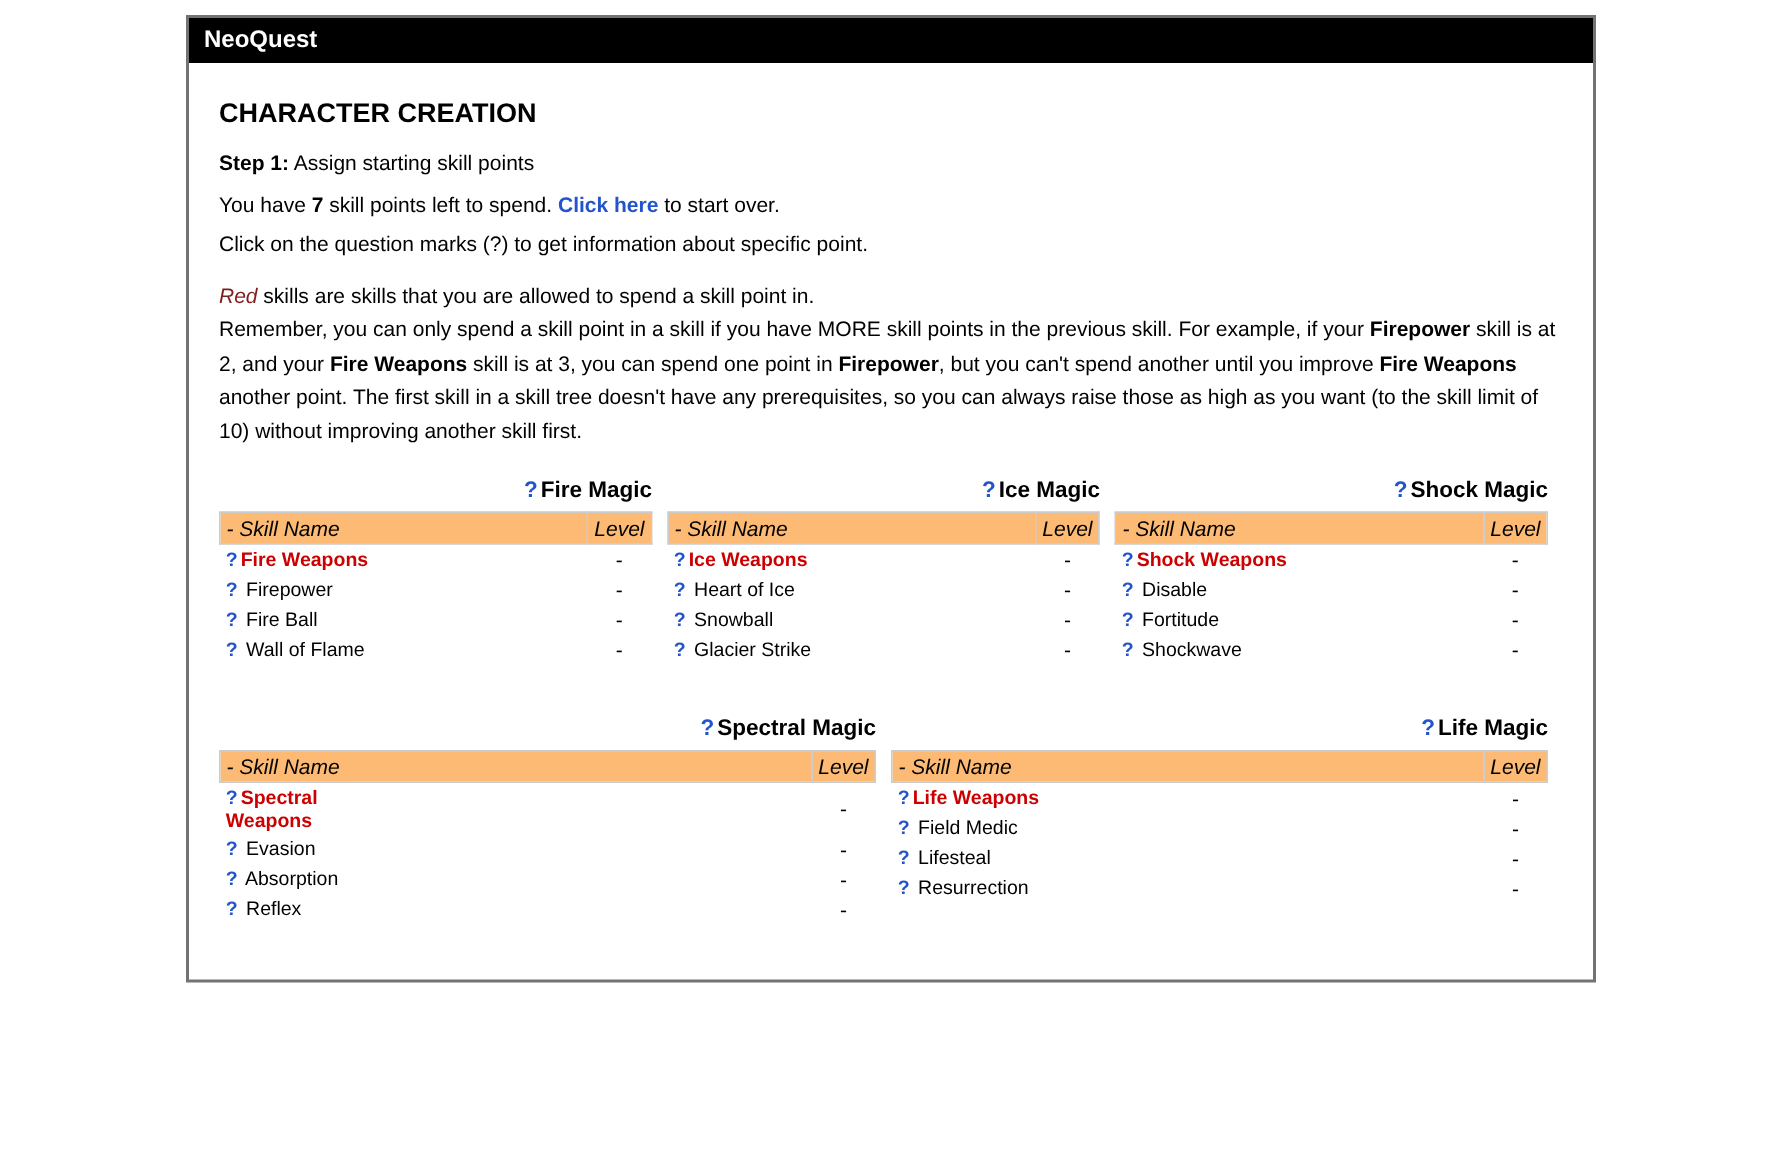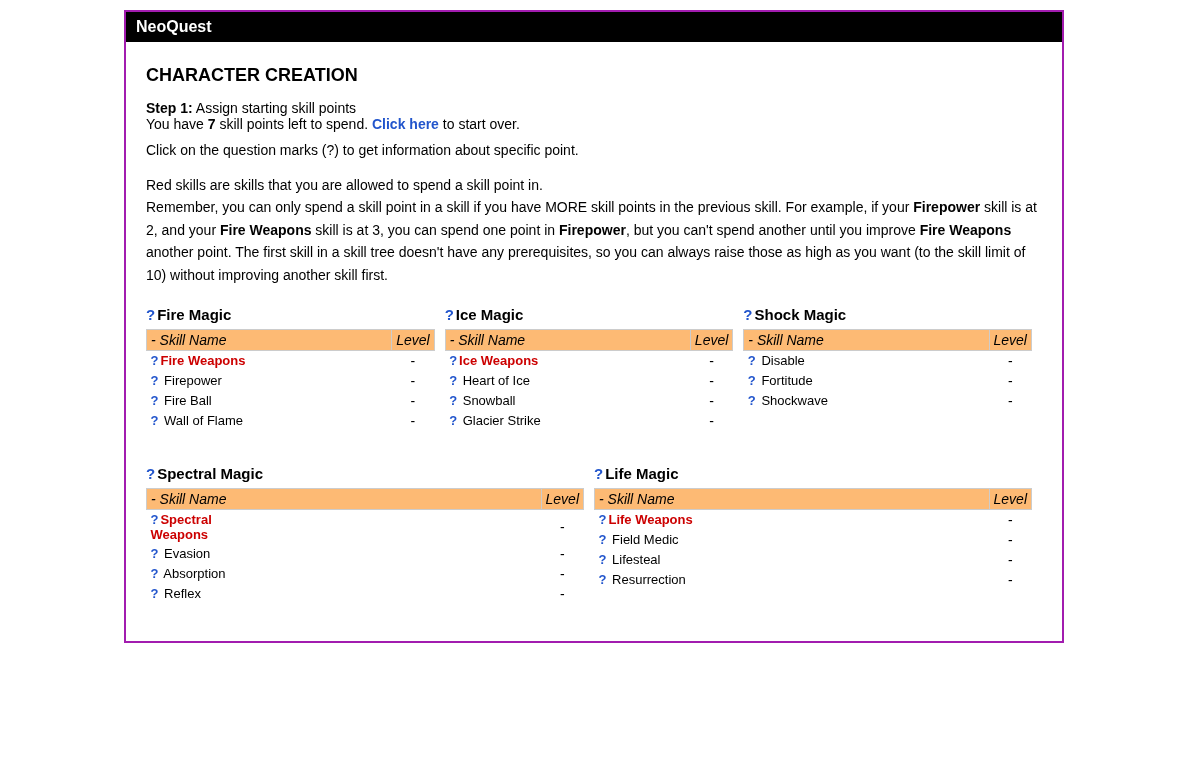--- a/index.html
+++ b/index.html
@@ -4,39 +4,40 @@
   <style>
     * { margin: 0; padding: 0; box-sizing: border-box; }
     body {
       font-family: Arial, sans-serif;
       font-size: 14px;
       background: #fff;
       color: #000;
     }
     .window {
       width: 940px;
-      border: 2px solid #a21caf;
+      border: 2px solid #737373;
       margin: 10px auto;
     }
     .title-bar {
       background: #000;
       color: #fff;
       padding: 6px 10px;
       font-size: 16px;
       font-weight: bold;
     }
     .content {
       padding: 23px 20px;
     }
     .page-title {
       font-size: 18px;
       font-weight: bold;
       margin-bottom: 14px;
     }
     .step-line {
+      margin-bottom: 12px;
     }
     .step-line .step-label {
       font-weight: bold;
     }
     .skill-points-line {
       margin-bottom: 10px;
     }
     .skill-points-line .points-num {
       font-weight: bold;
     }
@@ -48,38 +49,40 @@
       margin-top: 20px;
     }
     .info-line {
       margin-bottom: 16px;
     }
     .rules-block {
       margin-bottom: 20px;
       line-height: 1.6;
     }
     .rules-block .red-word {
-      color: #000000;
+      color: #7f1d1d;
+      font-style: italic;
     }
     .rules-block .bold-word {
       font-weight: bold;
     }
     .skills-grid {
       display: grid;
       grid-template-columns: 1fr 1fr 1fr;
       gap: 0;
       margin-bottom: 20px;
     }
     .skill-section {
       padding-right: 10px;
     }
     .skill-section-header {
       font-size: 15px;
       font-weight: bold;
       margin-bottom: 6px;
+      text-align: right;
     }
     .skill-section-header .question-mark {
       color: #2255cc;
       cursor: pointer;
       font-weight: bold;
     }
     .skill-table {
       width: 100%;
       border-collapse: collapse;
       margin-bottom: 14px;
@@ -220,20 +223,24 @@
         </div>
         <table class="skill-table">
           <thead>
             <tr>
               <td><em>- Skill Name</em></td>
               <td><em>Level</em></td>
             </tr>
           </thead>
           <tbody>
             <tr>
+              <td class="skill-name"><span class="qmark">?</span><span class="red-link">Shock Weapons</span></td>
+              <td class="skill-level">-</td>
+            </tr>
+            <tr>
               <td class="skill-name"><span class="qmark">?</span> Disable</td>
               <td class="skill-level">-</td>
             </tr>
             <tr>
               <td class="skill-name"><span class="qmark">?</span> Fortitude</td>
               <td class="skill-level">-</td>
             </tr>
             <tr>
               <td class="skill-name"><span class="qmark">?</span> Shockwave</td>
               <td class="skill-level">-</td>

